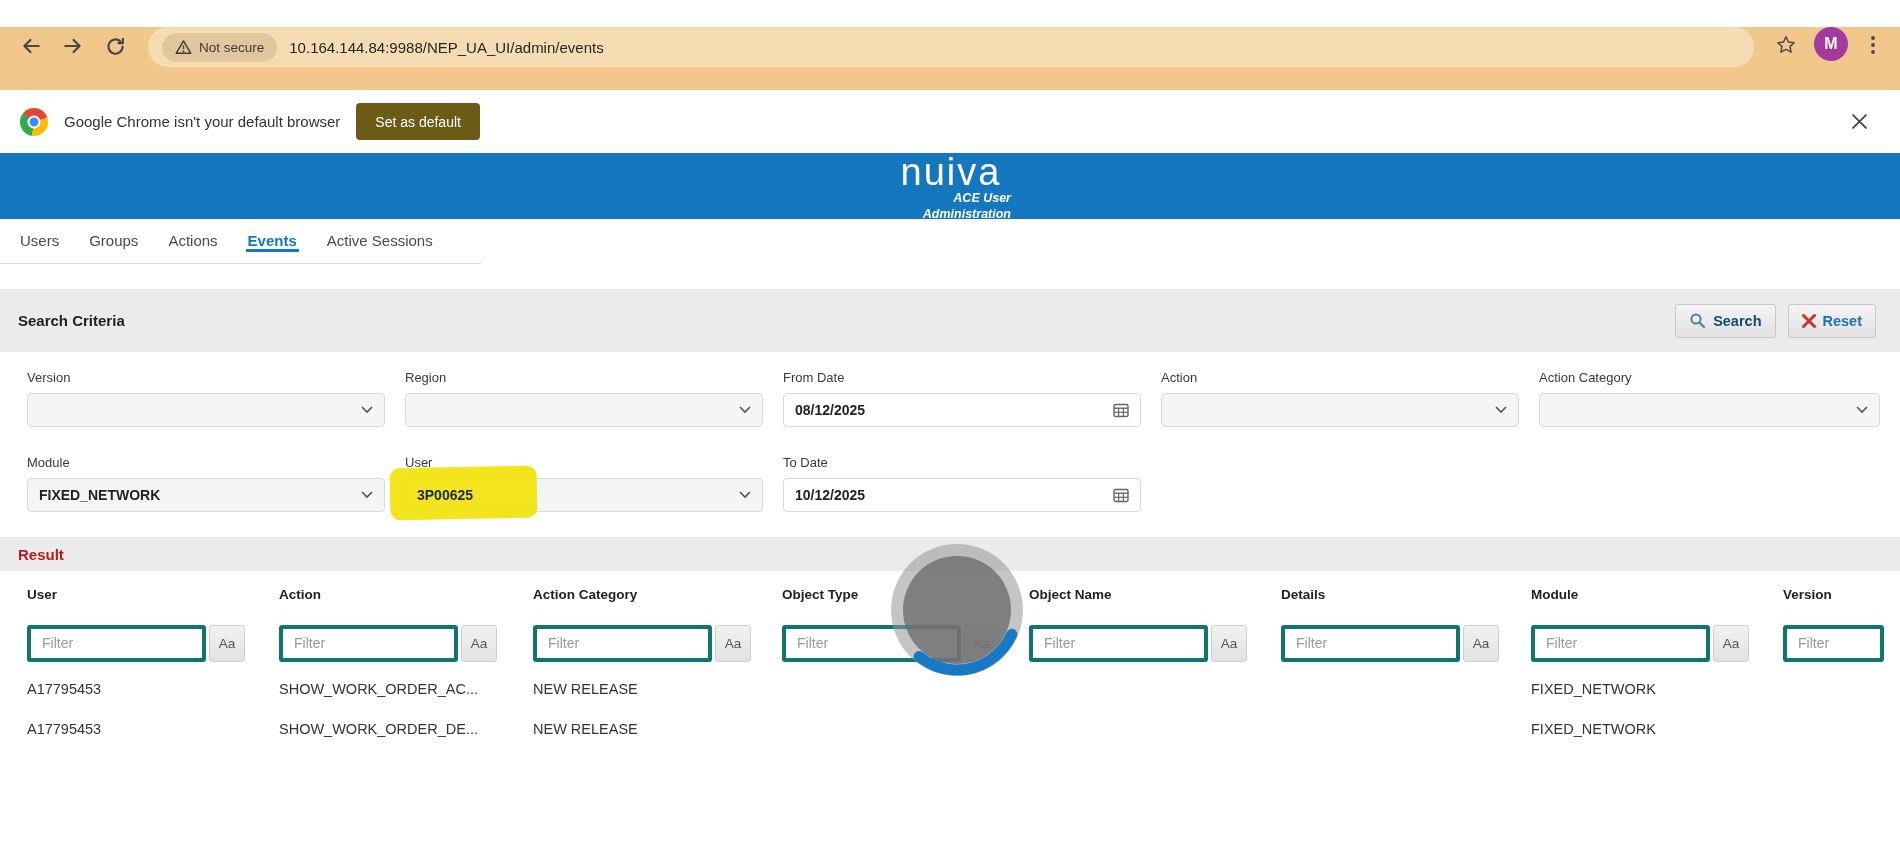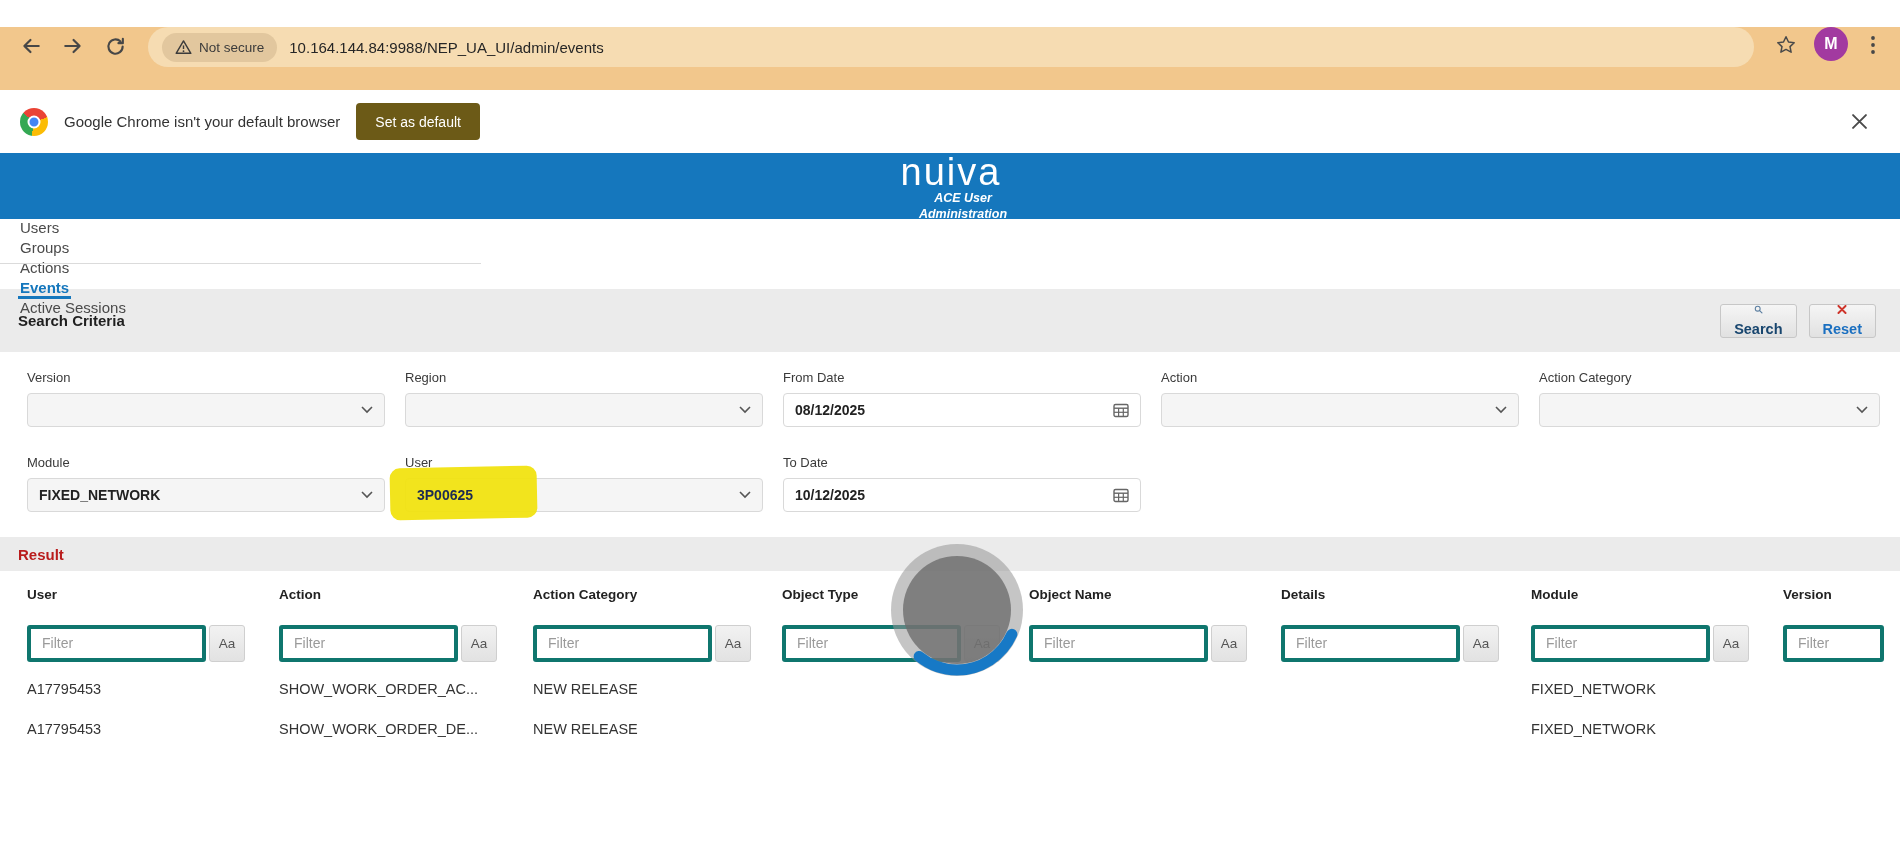--- a/index.html
+++ b/index.html
@@ -20,39 +20,39 @@
   .notif { height:63px; background:#fff; display:flex; align-items:center; padding:0 24px 0 20px; gap:16px; }
   .chrome-logo { width:28px; height:28px; border-radius:50%; background:conic-gradient(from -50deg,#EA4335 0 120deg,#FBBC05 120deg 240deg,#34A853 240deg 360deg); position:relative; flex:0 0 auto; }
   .chrome-logo .core { position:absolute; left:50%; top:50%; width:13px; height:13px; transform:translate(-50%,-50%); background:#4285F4; border:2.5px solid #fff; border-radius:50%; }
   .notif-msg { font-size:15px; color:#333; }
   .btn-default { background:#6C5A17; color:#fff; border:none; border-radius:4px; height:37px; padding:0 19px; font-size:14px; font-family:inherit; cursor:pointer; }
   .notif-close { margin-left:auto; width:34px; height:34px; display:flex; align-items:center; justify-content:center; font-size:22px; color:#4a4a4a; }
 
   
   .appheader { height:66px; background:#1577BD; display:flex; align-items:center; color:#fff; padding:0 8px 0 10px;flex-direction:column; }
   .logo { font-size:38px; letter-spacing:2px; font-weight:normal; line-height:1; }
-  .subtitle { font-style:italic; font-weight:bold; font-size:12.5px; line-height:1.25; margin-left:24px; width:96px; text-align:center; }
+  .subtitle { font-style:italic; font-weight:bold; font-size:12.5px; line-height:1.25; margin-left:24px; width:96px; text-align:right; }
   .pagetitle { font-size:21px; font-weight:600; margin-left:48px; }
   .header-right { margin-left:auto; display:flex; align-items:center; gap:13px; }
   .account { font-weight:bold; font-size:16px; }
   .hicon { display:flex; align-items:center; justify-content:center; }
 
   
-  .tabs { height:45px; background:#fff; display:flex; align-items:flex-start; padding-left:18px; position:relative;flex-direction:column; }
+  .tabs { height:45px; background:#fff; display:flex; align-items:center; padding-left:18px; position:relative; }
   .tabs::after { content:""; position:absolute; left:0; bottom:0; width:481px; height:1px; background:#DBDBDB; }
   .tab { font-size:15px; color:#4a4a4a; margin-right:26px; display:flex; align-items:center; padding:0 2px; border-bottom:3px solid transparent; cursor:pointer; }
   .tab.active { color:#1577BD; font-weight:bold; border-bottom-color:#1577BD; }
 
   .spacer { height:25px; background:#fff; }
 
   
   .criteria { height:63px; background:#EBEBEB; display:flex; align-items:center; padding:0 24px 0 18px; }
   .criteria-title { font-weight:bold; font-size:15px; color:#1f1f1f; }
   .criteria-actions { margin-left:auto; display:flex; gap:12px; }
-  .btn { height:34px; background:linear-gradient(#F5F5F5,#E1E1E1); border:1px solid #C7C7C7; border-radius:3px; display:flex; align-items:center; gap:7px; padding:0 13px; font-size:14.5px; font-family:inherit; cursor:pointer;flex-direction:column; }
+  .btn { height:34px; background:linear-gradient(#F5F5F5,#E1E1E1); border:1px solid #C7C7C7; border-radius:3px; display:flex; align-items:center; gap:7px; padding:0 13px; font-size:14.5px; font-family:inherit; cursor:pointer; }
   .btn-search { color:#17456E; font-weight:bold; }
   .btn-reset { color:#1A6FC0; font-weight:bold; }
 
   
   .form { background:#fff; padding:18px 0 25px 27px; display:grid; grid-template-columns:358px 358px 358px 358px 341px; column-gap:20px; row-gap:28px; }
   .field-label { font-size:13px; color:#3a3a3a; margin-bottom:8px; }
   .control { height:34px; border:1px solid #D9D9D9; border-radius:4px; display:flex; align-items:center; padding:0 11px; position:relative; cursor:pointer; }
   .control.sel { background:#F5F5F5; }
   .control.date { background:#fff; }
   .ctrl-val { font-size:14px; color:#222; flex:1; position:relative; z-index:2; }

